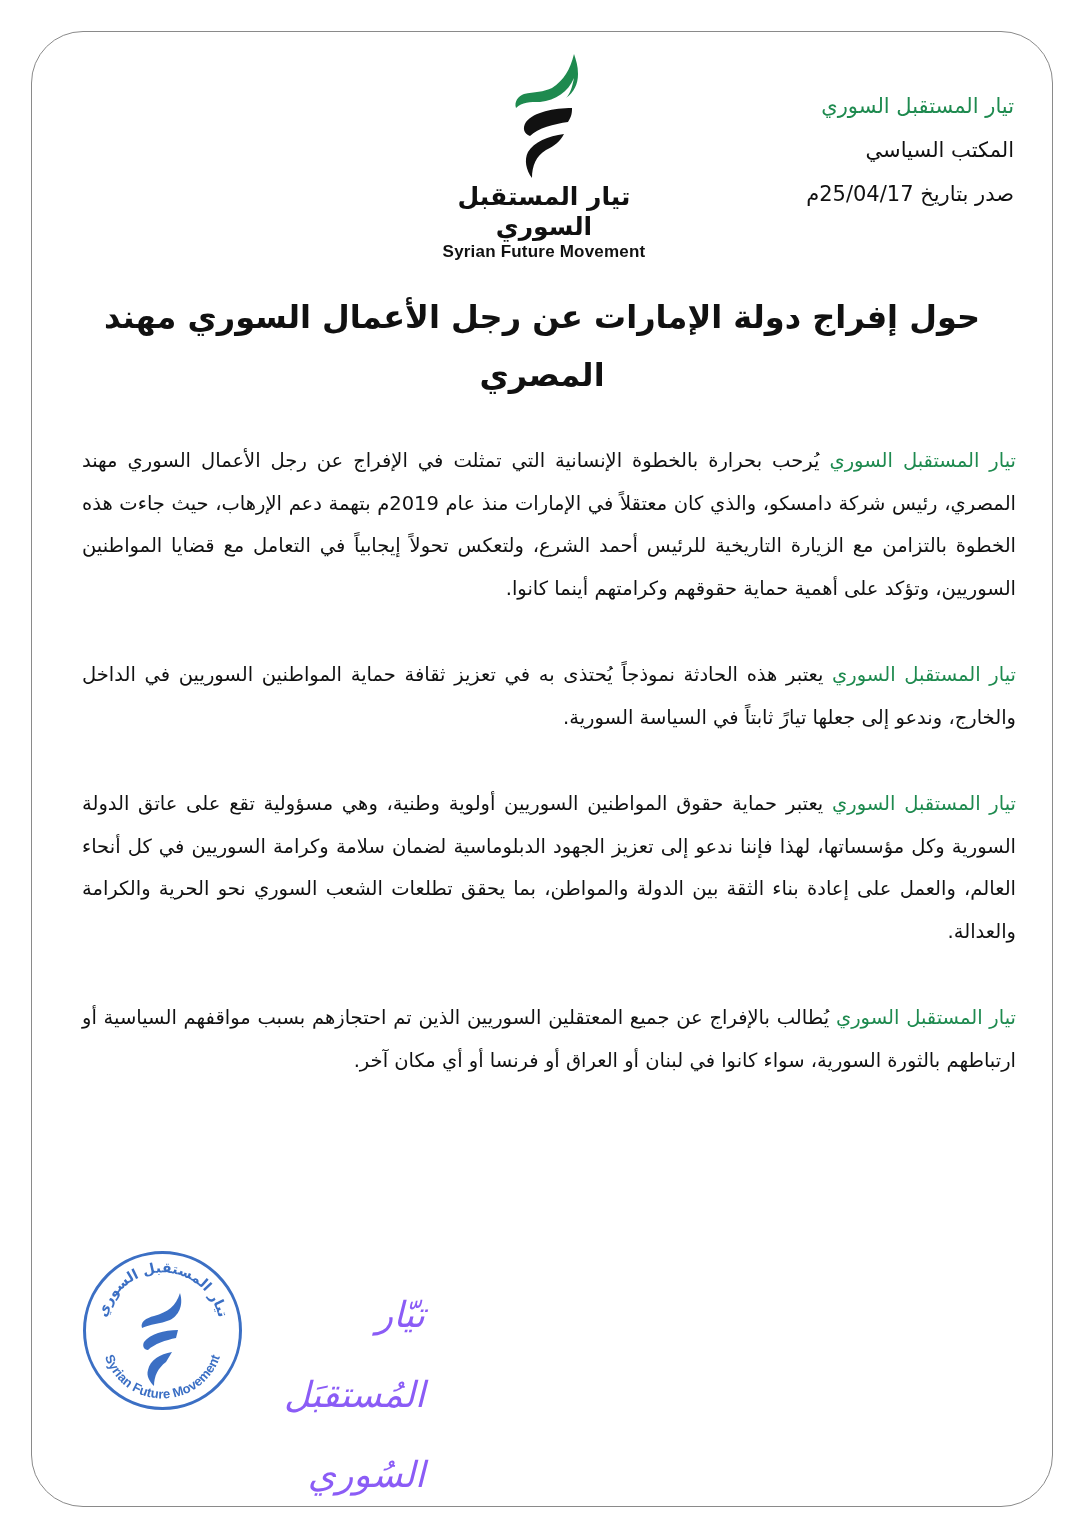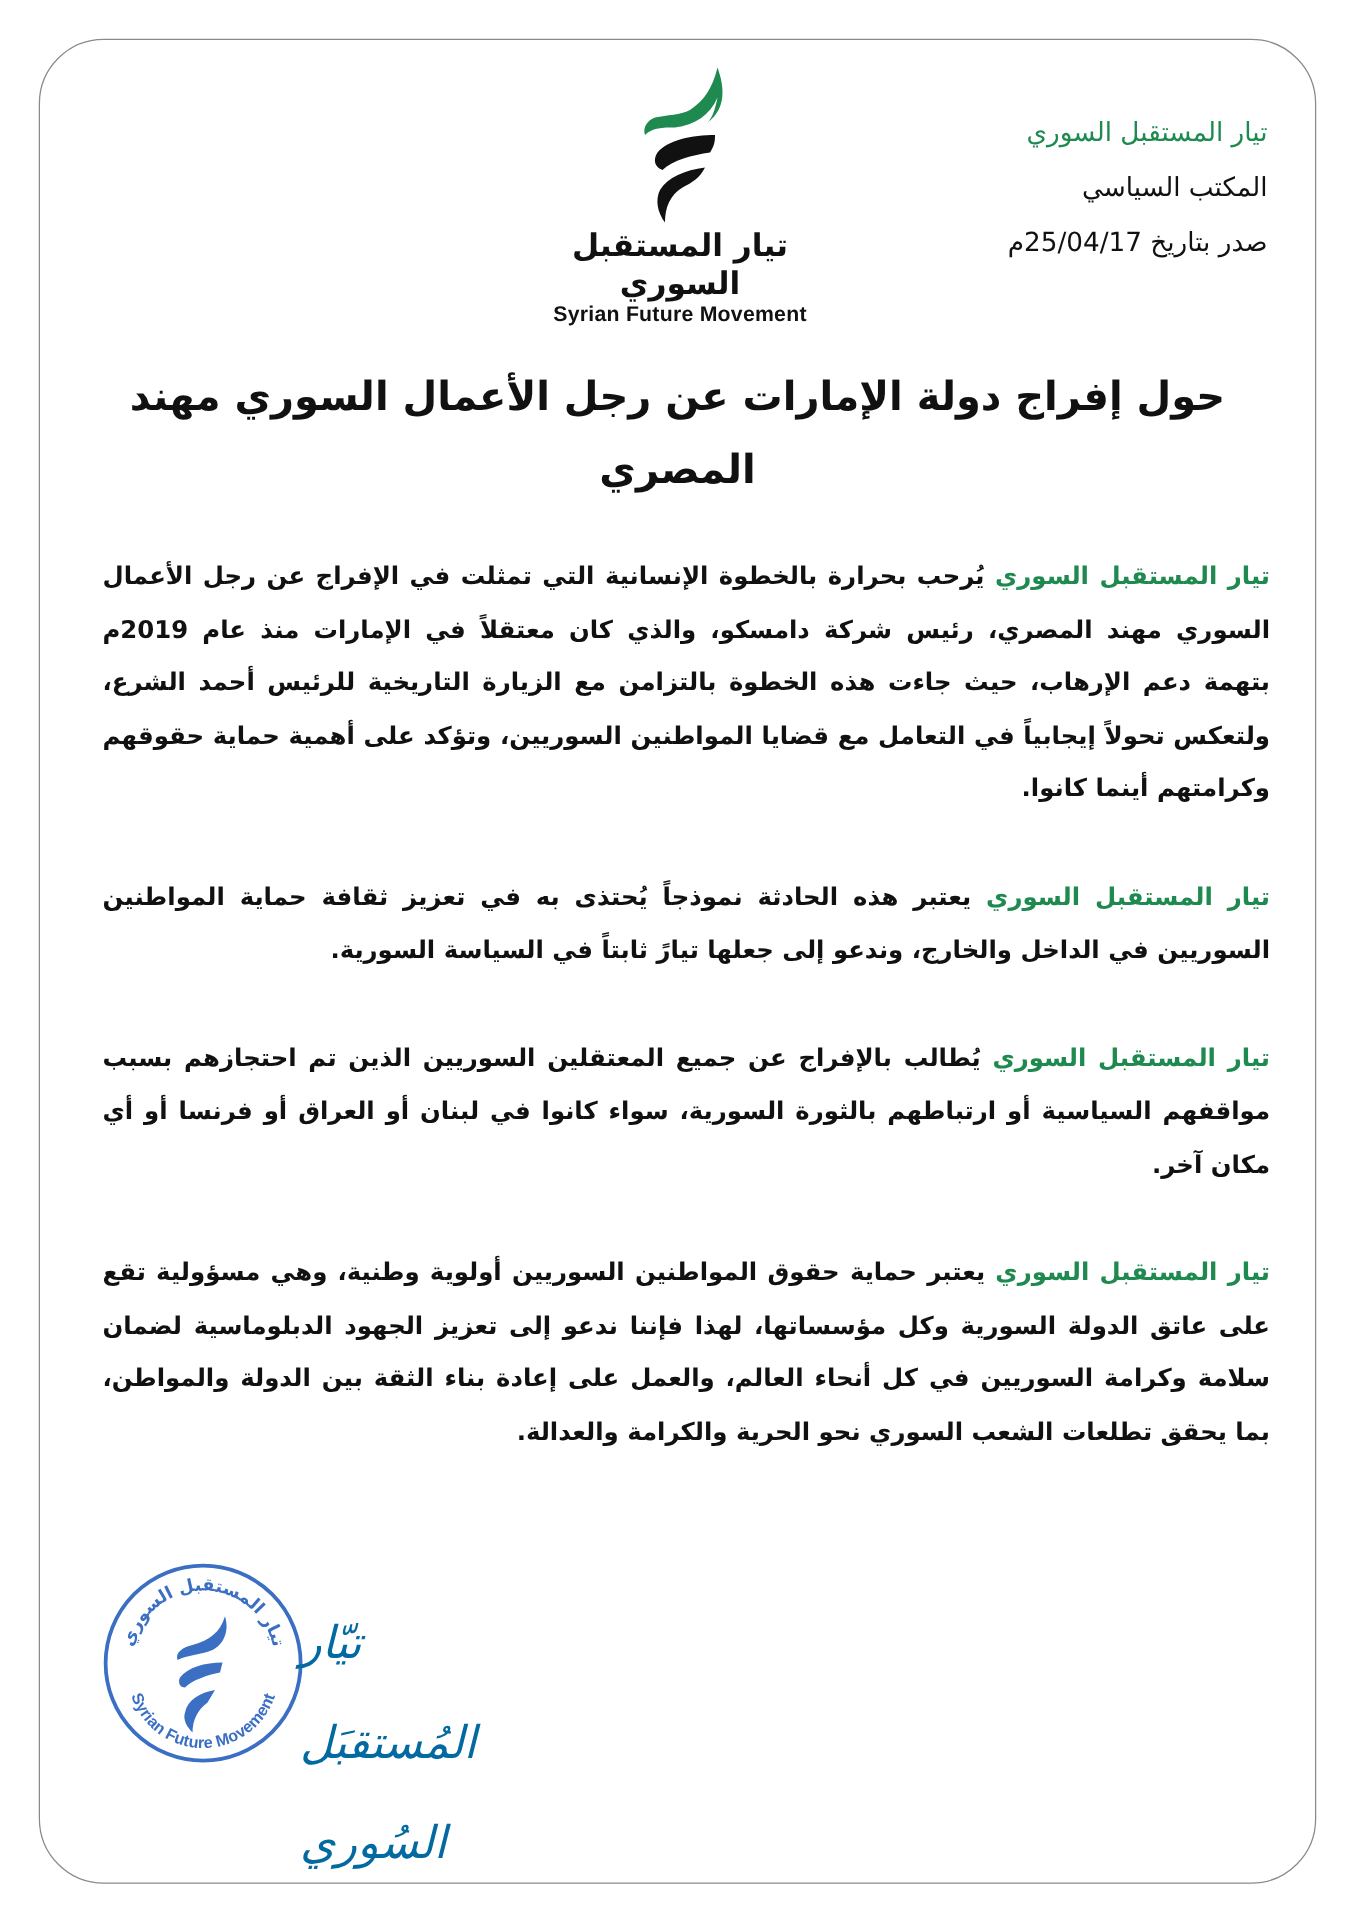--- a/index.html
+++ b/index.html
@@ -24,27 +24,27 @@
   }
   .header-block .org { color:#1e8a4f; }
   .title {
     position:absolute; left:60px; right:60px; top:288px; direction:rtl; text-align:center;
     font-weight:bold; font-size:32px; line-height:58px; color:#111;
   }
   .body {
     position:absolute; left:66px; right:68px; top:440px; direction:rtl; text-align:justify;
     font-size:19.5px; line-height:42.5px; color:#111;
   }
-  .body p { margin:0 0 44px 16px; text-align-last:right;font-weight:bold; }
+  .body p { margin:0 0 44px 16px; text-align-last:right; }
   .body .org { color:#1e8a4f; }
   .seal { position:absolute; left:80px; top:1248px; width:165px; height:165px; }
   .signature {
     position:absolute; left:240px; top:1275px; width:185px; height:80px;
-    color:#0369a1; font-family:"DejaVu Serif", serif; font-style:italic; font-size:36px;
-    direction:rtl; text-align:left; line-height:80px;
+    color:#8b5cf6; font-family:"DejaVu Serif", serif; font-style:italic; font-size:36px;
+    direction:rtl; text-align:right; line-height:80px;
   }
 </style>
 </head>
 <body>
 
 <div class="frame"></div>
 
 <div class="logo">
   <svg width="80" height="130" viewBox="0 0 80 130">
     <path d="M70 4 C66 20 60 30 48 38 C40 42 30 42 20 44 C14 46 10 52 12 58 C18 52 26 52 36 52 C52 50 64 42 70 28 C68 38 66 44 62 48 C70 42 74 34 74 24 C74 16 72 10 70 4 Z" fill="#1e8a4f"></path>
@@ -59,22 +59,22 @@
   <div class="org">تيار المستقبل السوري</div>
   <div>المكتب السياسي</div>
   <div>صدر بتاريخ 25/04/17م</div>
 </div>
 
 <div class="title">حول إفراج دولة الإمارات عن رجل الأعمال السوري مهند المصري</div>
 
 <div class="body">
   <p><span class="org">تيار المستقبل السوري</span><span> يُرحب بحرارة بالخطوة الإنسانية التي تمثلت في الإفراج عن رجل الأعمال السوري مهند المصري، رئيس شركة دامسكو، والذي كان معتقلاً في الإمارات منذ عام 2019م بتهمة دعم الإرهاب، حيث جاءت هذه الخطوة بالتزامن مع الزيارة التاريخية للرئيس أحمد الشرع، ولتعكس تحولاً إيجابياً في التعامل مع قضايا المواطنين السوريين، وتؤكد على أهمية حماية حقوقهم وكرامتهم أينما كانوا.</span></p>
   <p><span class="org">تيار المستقبل السوري</span><span> يعتبر هذه الحادثة نموذجاً يُحتذى به في تعزيز ثقافة حماية المواطنين السوريين في الداخل والخارج، وندعو إلى جعلها تيارً ثابتاً في السياسة السورية.</span></p>
+  <p><span class="org">تيار المستقبل السوري</span><span> يعتبر حماية حقوق المواطنين السوريين أولوية وطنية، وهي مسؤولية تقع على عاتق الدولة السورية وكل مؤسساتها، لهذا فإننا ندعو إلى تعزيز الجهود الدبلوماسية لضمان سلامة وكرامة السوريين في كل أنحاء العالم، والعمل على إعادة بناء الثقة بين الدولة والمواطن، بما يحقق تطلعات الشعب السوري نحو الحرية والكرامة والعدالة.</span></p>
   <p><span class="org">تيار المستقبل السوري</span><span> يُطالب بالإفراج عن جميع المعتقلين السوريين الذين تم احتجازهم بسبب مواقفهم السياسية أو ارتباطهم بالثورة السورية، سواء كانوا في لبنان أو العراق أو فرنسا أو أي مكان آخر.</span></p>
-  <p><span class="org">تيار المستقبل السوري</span><span> يعتبر حماية حقوق المواطنين السوريين أولوية وطنية، وهي مسؤولية تقع على عاتق الدولة السورية وكل مؤسساتها، لهذا فإننا ندعو إلى تعزيز الجهود الدبلوماسية لضمان سلامة وكرامة السوريين في كل أنحاء العالم، والعمل على إعادة بناء الثقة بين الدولة والمواطن، بما يحقق تطلعات الشعب السوري نحو الحرية والكرامة والعدالة.</span></p>
 </div>
 
 <svg class="seal" viewBox="0 0 165 165">
   <defs>
     <path id="sealTop" d="M 25 82 A 57 57 0 0 1 140 82"></path>
     <path id="sealBottom" d="M 22 90 A 60 60 0 0 0 143 90"></path>
   </defs>
   <circle cx="82.5" cy="82.5" r="78" fill="none" stroke="#3b6fc4" stroke-width="3"></circle>
   <text font-size="14" font-weight="bold" fill="#3b6fc4" font-family="DejaVu Sans, sans-serif"><textPath href="#sealTop" startOffset="50%" text-anchor="middle">تيار المستقبل السوري</textPath></text>
   <text font-size="13" font-weight="bold" fill="#3b6fc4" font-family="Liberation Sans, sans-serif"><textPath href="#sealBottom" startOffset="50%" text-anchor="middle">Syrian Future Movement</textPath></text>

